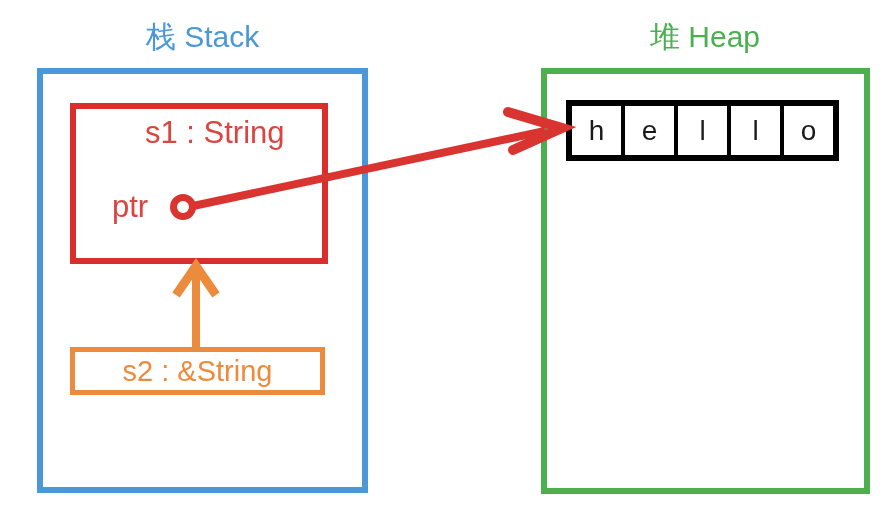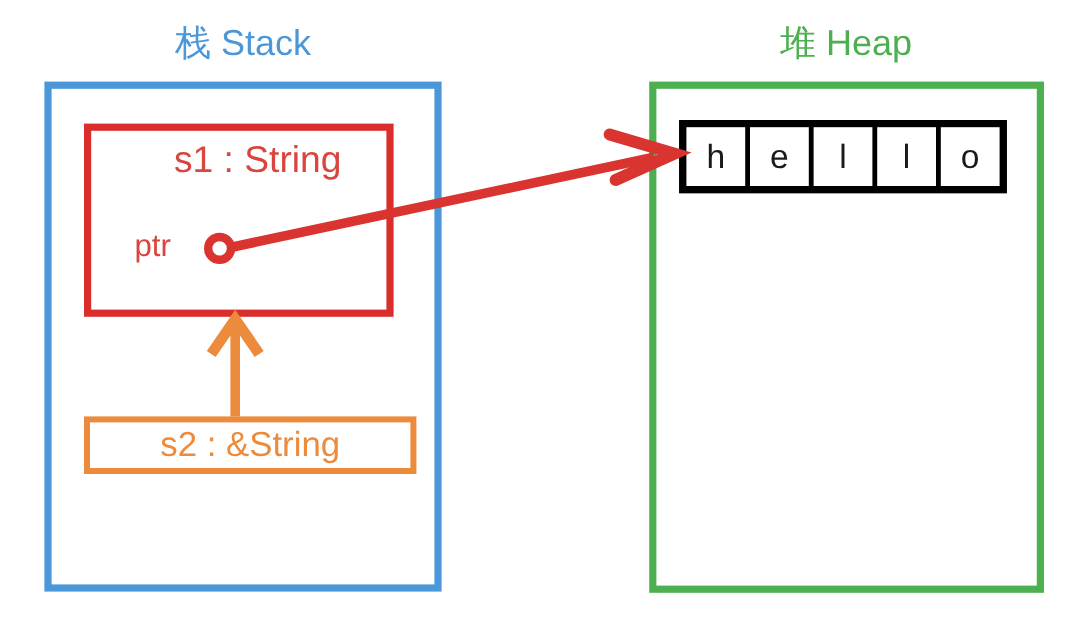--- a/index.html
+++ b/index.html
@@ -68,31 +68,31 @@
     left: 112px; top: 117px;
     font-size: 31px;
     color: #d9453f;
     white-space: nowrap;
     line-height: 1;
     margin-left: 33px;
   }
   #ptr-label {
     position: absolute;
     left: 112px; top: 191px;
-    font-size: 26px;
+    font-size: 31px;
     color: #d9453f;
     white-space: nowrap;
     line-height: 1;
   }
 
   
   #s2-box {
     position: absolute;
     left: 70px; top: 347px;
-    width: 277px; height: 48px;
+    width: 255px; height: 48px;
     border: 5px solid #ed8b3c;
     box-sizing: border-box;
     background: transparent;
   }
   #s2-label {
     position: absolute;
     left: 0; top: 0;
     width: 100%; height: 100%;
     display: flex;
     align-items: center;

